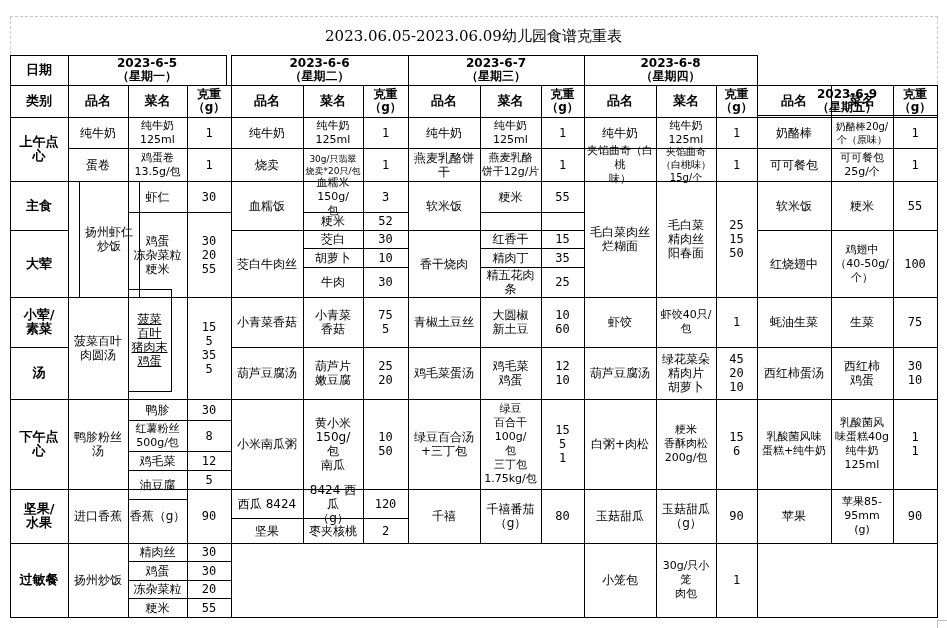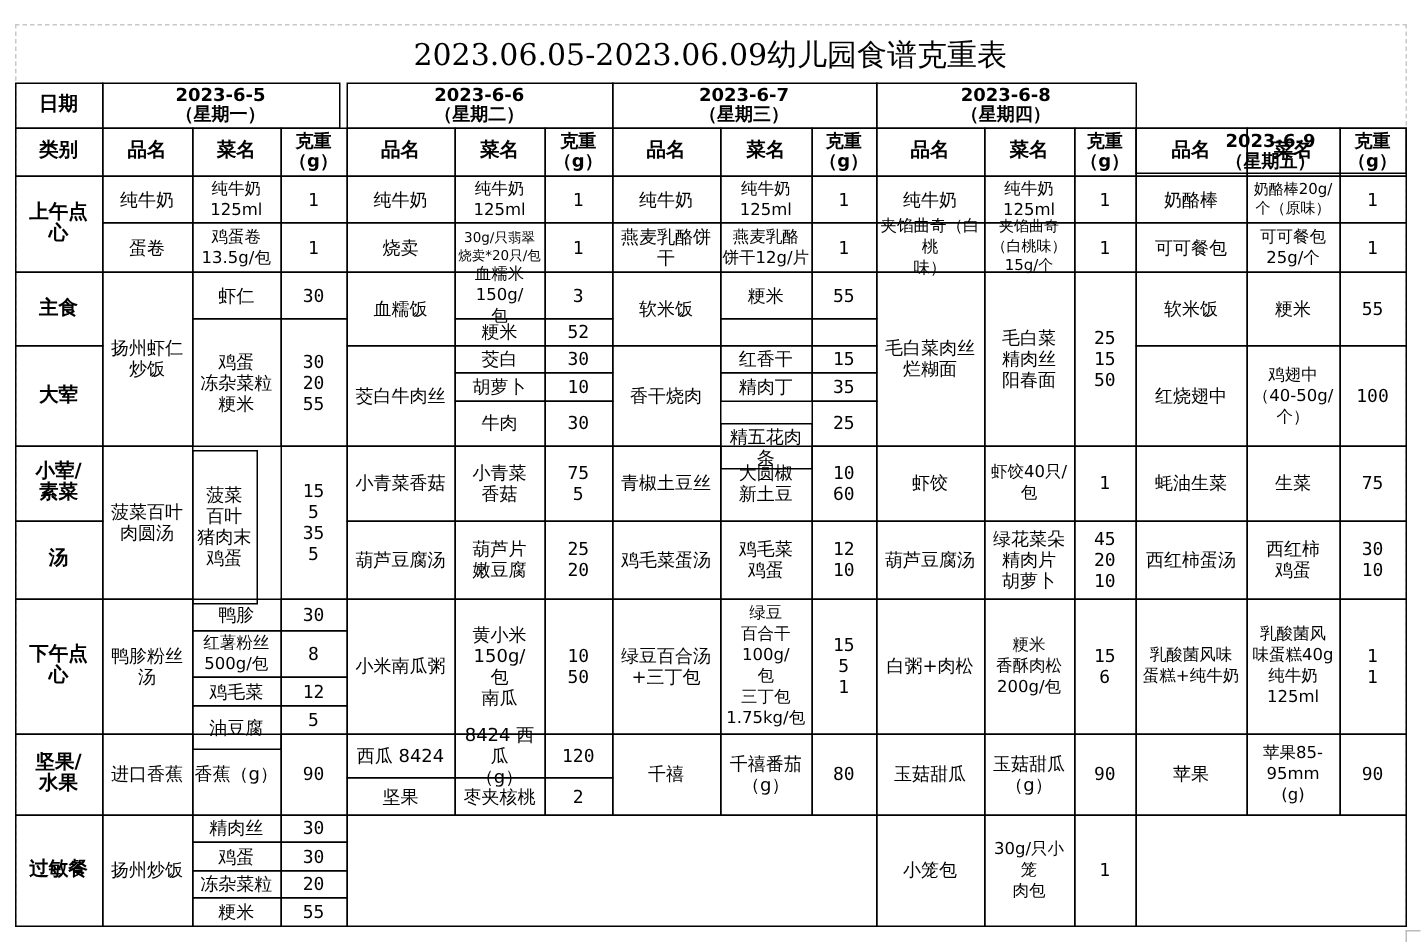--- a/index.html
+++ b/index.html
@@ -1,18 +1,18 @@
 <!DOCTYPE html>
 <html><head>
 <meta charset="utf-8">
 <style>
   html,body{margin:0;padding:0;background:#fff;}
   body{width:947px;height:628px;position:relative;overflow:hidden;font-family:"DejaVu Sans","Liberation Sans",sans-serif;color:#000;}
   .guide{position:absolute;border:1px dashed #c8c8c8;border-bottom:none;}
-  .title{position:absolute;left:10px;top:18px;width:927px;height:36px;display:flex;align-items:center;justify-content:center;font-family:"DejaVu Serif","Liberation Serif",serif;font-size:20px;}
+  .title{position:absolute;left:10px;top:18px;width:927px;height:36px;display:flex;align-items:center;justify-content:center;font-family:"DejaVu Serif","Liberation Serif",serif;font-size:15px;}
   .c{position:absolute;box-sizing:border-box;border:1px solid #000;display:flex;align-items:center;justify-content:center;text-align:center;font-size:12px;line-height:14px;white-space:pre-line;padding:0 1px;margin:-0.5px 0 0 -0.5px;}
   .b{font-weight:bold;font-size:13px;}
   .h{font-weight:bold;font-size:12px;line-height:13px;}
   .n{font-family:"DejaVu Sans Mono","Liberation Mono",monospace;font-size:12px;}
   .sm{font-size:11px;}
   .corner{position:absolute;width:10px;height:10px;border-left:1px solid #bbb;border-top:1px solid #bbb;}
 </style>
 </head>
 <body>
 
@@ -66,34 +66,34 @@
   <div class="c b" style="left:10px;top:543px;width:59px;height:75px;">过敏餐</div>
 
   <div class="c" style="left:68px;top:117px;width:61px;height:32px;">纯牛奶</div>
   <div class="c sm" style="left:128px;top:117px;width:60px;height:32px;">纯牛奶125ml</div>
   <div class="c n" style="left:187px;top:117px;width:45px;height:32px;">1</div>
   <div class="c" style="left:68px;top:148px;width:61px;height:34px;">蛋卷</div>
   <div class="c sm" style="left:128px;top:148px;width:60px;height:34px;">鸡蛋卷
 13.5g/包</div>
   <div class="c n" style="left:187px;top:148px;width:45px;height:34px;">1</div>
 
-  <div class="c" style="left:68px;top:181px;width:61px;height:117px;text-align:center;">扬州虾仁
+  <div class="c" style="left:79px;top:181px;width:61px;height:117px;text-align:center;">扬州虾仁
 炒饭</div>
   <div class="c" style="left:128px;top:181px;width:60px;height:32px;">虾仁</div>
   <div class="c n" style="left:187px;top:181px;width:45px;height:32px;">30</div>
   <div class="c" style="left:128px;top:212px;width:60px;height:86px;">鸡蛋
 冻杂菜粒
 粳米</div>
   <div class="c n" style="left:187px;top:212px;width:45px;height:86px;">30
 20
 55</div>
 
   <div class="c" style="left:68px;top:297px;width:61px;height:103px;">菠菜百叶
 肉圆汤</div>
-  <div class="c" style="left:128px;top:300px;width:44px;height:103px;">菠菜
+  <div class="c" style="left:128px;top:289px;width:44px;height:103px;text-decoration:underline;">菠菜
 百叶
 猪肉末
 鸡蛋</div>
   <div class="c n" style="left:187px;top:297px;width:45px;height:103px;">15
 5
 35
 5</div>
 
   <div class="c" style="left:68px;top:399px;width:61px;height:91px;">鸭胗粉丝
 汤</div>
@@ -185,21 +185,21 @@
   <div class="c" style="left:480px;top:181px;width:62px;height:32px;">粳米</div>
   <div class="c n" style="left:541px;top:181px;width:44px;height:32px;">55</div>
   <div class="c" style="left:480px;top:212px;width:62px;height:19px;"></div>
   <div class="c" style="left:541px;top:212px;width:44px;height:19px;"></div>
 
   <div class="c" style="left:408px;top:230px;width:73px;height:68px;">香干烧肉</div>
   <div class="c" style="left:480px;top:230px;width:62px;height:19px;">红香干</div>
   <div class="c n" style="left:541px;top:230px;width:44px;height:19px;">15</div>
   <div class="c" style="left:480px;top:248px;width:62px;height:20px;">精肉丁</div>
   <div class="c n" style="left:541px;top:248px;width:44px;height:20px;">35</div>
-  <div class="c" style="left:480px;top:267px;width:62px;height:31px;margin-top:15px;">精五花肉
+  <div class="c" style="left:480px;top:267px;width:62px;height:31px;">精五花肉
 条</div>
   <div class="c n" style="left:541px;top:267px;width:44px;height:31px;">25</div>
 
   <div class="c" style="left:408px;top:297px;width:73px;height:51px;">青椒土豆丝</div>
   <div class="c" style="left:480px;top:297px;width:62px;height:51px;">大圆椒
 新土豆</div>
   <div class="c n" style="left:541px;top:297px;width:44px;height:51px;">10
 60</div>
   <div class="c" style="left:408px;top:347px;width:73px;height:53px;">鸡毛菜蛋汤</div>
   <div class="c" style="left:480px;top:347px;width:62px;height:53px;">鸡毛菜

